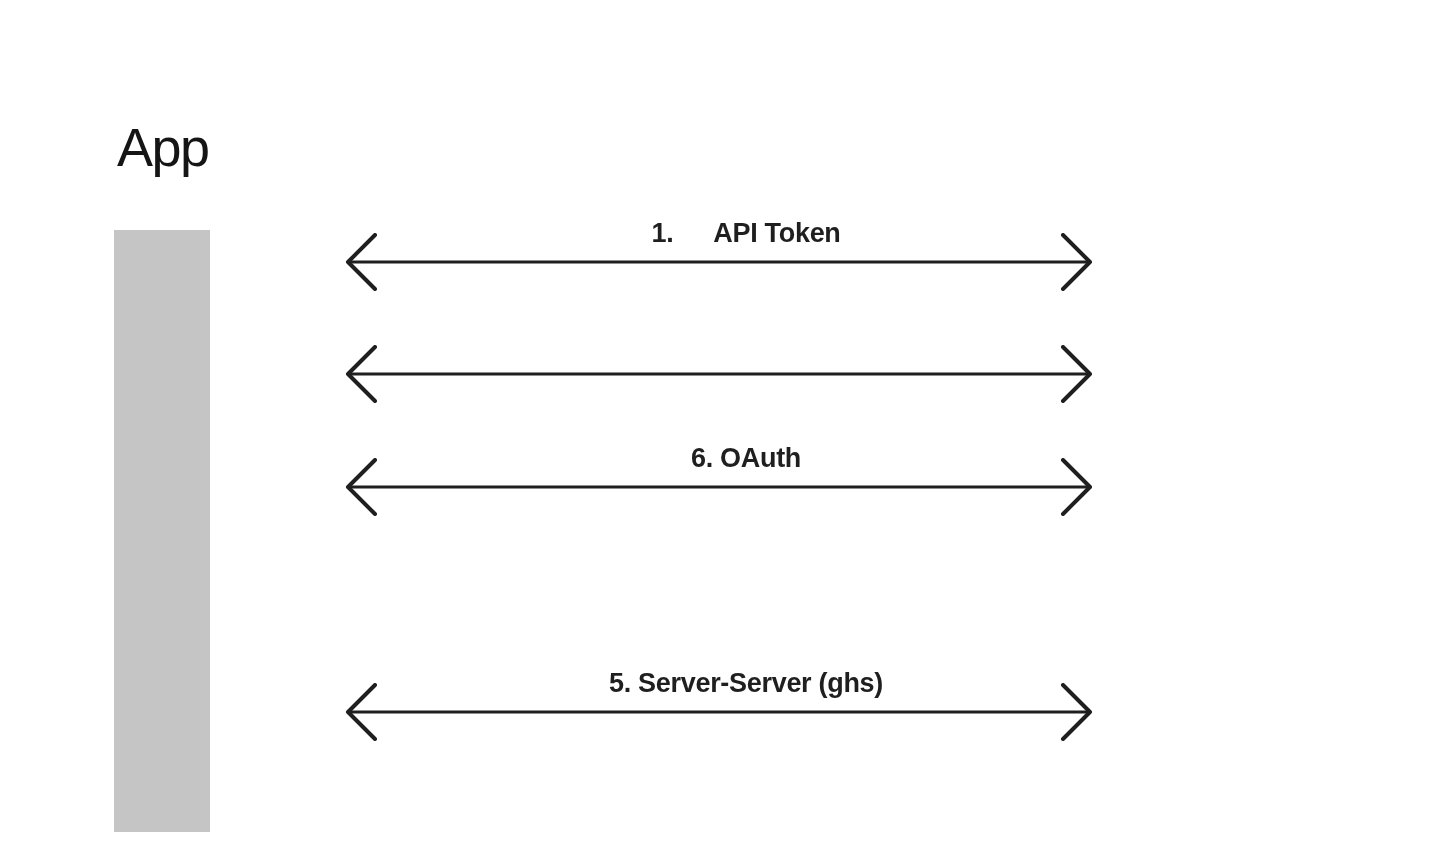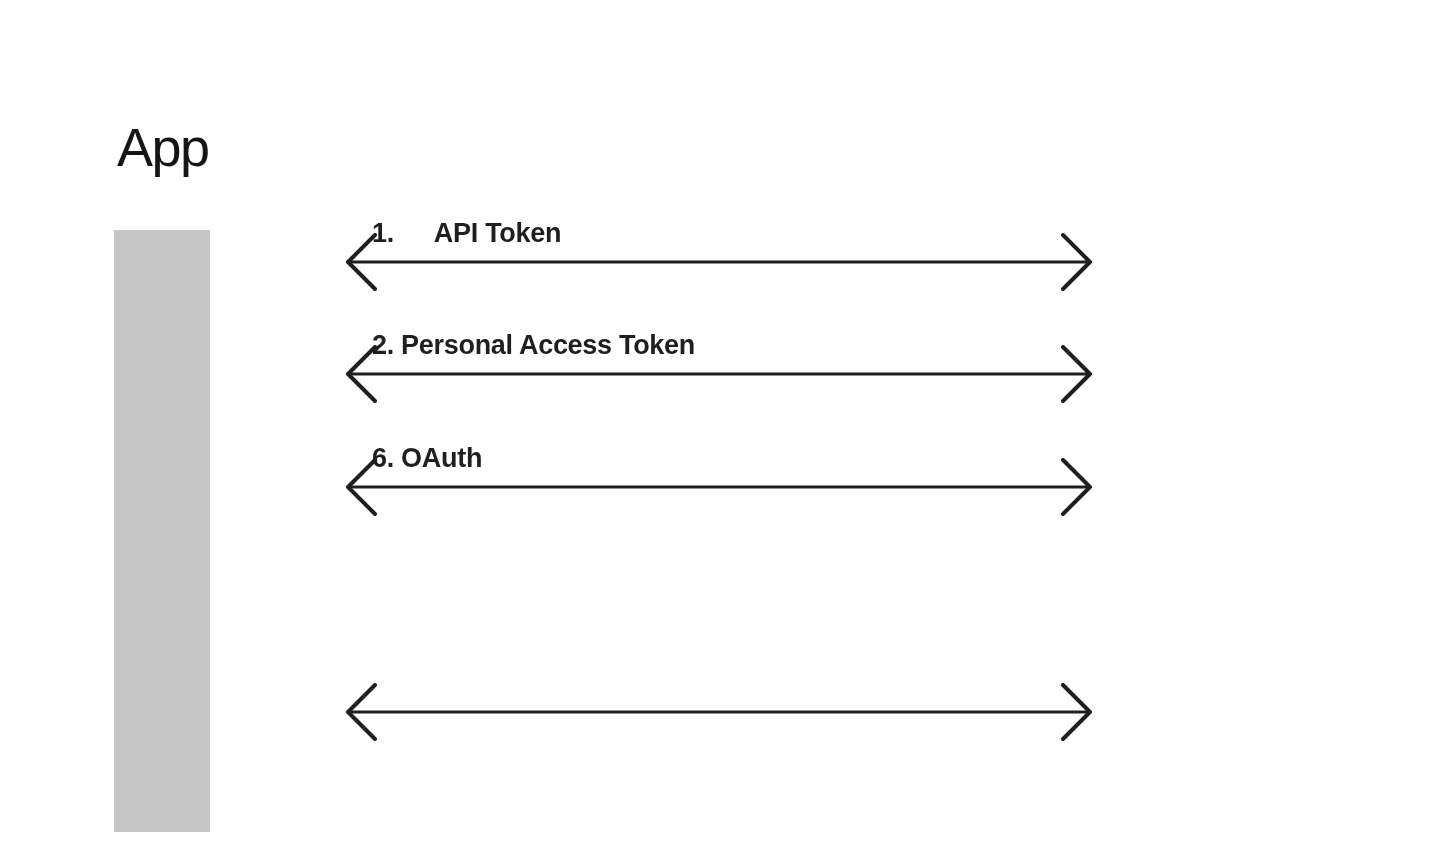--- a/index.html
+++ b/index.html
@@ -53,20 +53,21 @@
     position: absolute;
     left: 345px;
     width: 748px;
     height: 58px;
   }
   .arrow-label {
     position: absolute;
     top: -17px;
     left: 27px;
     width: 748px;
+    text-align: center;
     font-size: 27px;
     line-height: 34px;
     font-weight: 700;
     letter-spacing: -0.3px;
     white-space: pre;
     color: #1f1f1f;
   }
   .arrow { display: block; }
   .arrow .shaft { stroke-width: 3.2; }
   .arrow .head {
@@ -111,39 +112,39 @@
   <div class="arrow-row" style="top:233px">
     <div class="arrow-label">1.  API Token</div>
     <svg class="arrow" width="748" height="58" viewBox="0 0 748 58" aria-hidden="true">
       <line class="shaft" x1="4" y1="29" x2="744" y2="29" stroke="#1f1f1f"></line>
       <polyline class="head" points="30,2 3,29 30,56" stroke="#1f1f1f"></polyline>
       <polyline class="head" points="718,2 745,29 718,56" stroke="#1f1f1f"></polyline>
     </svg>
   </div>
 
   <div class="arrow-row" style="top:345px">
-    <div class="arrow-label">2. Personal Access Token</div>
     <svg class="arrow" width="748" height="58" viewBox="0 0 748 58" aria-hidden="true">
       <line class="shaft" x1="4" y1="29" x2="744" y2="29" stroke="#1f1f1f"></line>
       <polyline class="head" points="30,2 3,29 30,56" stroke="#1f1f1f"></polyline>
       <polyline class="head" points="718,2 745,29 718,56" stroke="#1f1f1f"></polyline>
     </svg>
   </div>
 
   <div class="arrow-row" style="top:458px">
     <div class="arrow-label">6. OAuth</div>
     <svg class="arrow" width="748" height="58" viewBox="0 0 748 58" aria-hidden="true">
       <line class="shaft" x1="4" y1="29" x2="744" y2="29" stroke="#1f1f1f"></line>
       <polyline class="head" points="30,2 3,29 30,56" stroke="#1f1f1f"></polyline>
       <polyline class="head" points="718,2 745,29 718,56" stroke="#1f1f1f"></polyline>
     </svg>
   </div>
 
 
   <div class="arrow-row" style="top:683px">
+    <div class="arrow-label">5. Server-Server (ghs)</div>
     <svg class="arrow" width="748" height="58" viewBox="0 0 748 58" aria-hidden="true">
       <line class="shaft" x1="4" y1="29" x2="744" y2="29" stroke="#1f1f1f"></line>
       <polyline class="head" points="30,2 3,29 30,56" stroke="#1f1f1f"></polyline>
       <polyline class="head" points="718,2 745,29 718,56" stroke="#1f1f1f"></polyline>
     </svg>
   </div>
 
 </div>
 
 </body></html>

